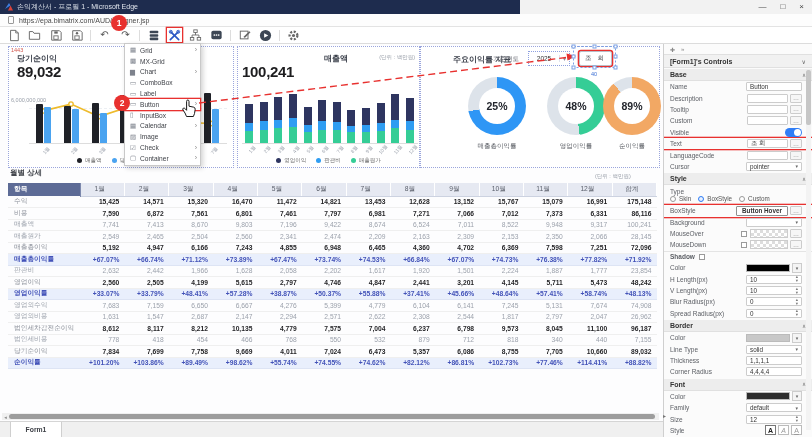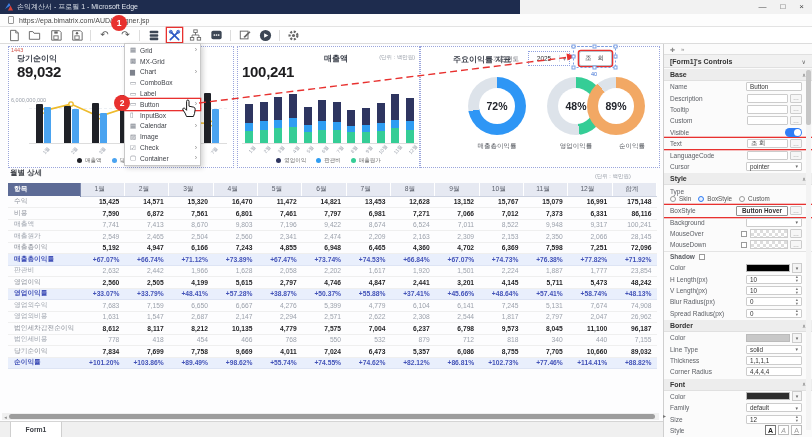--- a/index.html
+++ b/index.html
@@ -437,28 +437,28 @@
       <span class="w-title" style="left:32px;top:7px;">주요이익률 지표</span>
       <span class="kpi-label" style="left:72px;top:8px;">기준연도</span>
       <div class="combo" style="left:107px;top:4px;width:42px;height:15px;">
         <span class="cv">2025</span>
         <span class="ca">▾</span>
       </div>
       <button class="btn-search hl" style="left:158px;top:4px;width:33px;height:15px;">조 회</button>
       <span class="size-hint" style="left:170px;top:24px;">40</span>
       <div id="donuts">
           <div class="donut" style="left: 47px; top: 30px; width: 58px; height: 58px; background: conic-gradient(rgb(46, 150, 245) 0deg, rgb(46, 150, 245) 72%, rgb(221, 227, 234) 72%, rgb(221, 227, 234) 100%);">
-            <div class="hole">72%</div>
+            <div class="hole">25%</div>
           </div>
           <div class="donut-label" style="left: 36px; top: 95px;">매출총이익률</div>
           <div class="donut" style="left: 126px; top: 30px; width: 58px; height: 58px; background: conic-gradient(rgb(53, 205, 150) 0deg, rgb(53, 205, 150) 48%, rgb(221, 227, 234) 48%, rgb(221, 227, 234) 100%); text-decoration: underline;">
             <div class="hole">48%</div>
           </div>
           <div class="donut-label" style="left: 115px; top: 95px;">영업이익률</div>
-          <div class="donut" style="left: 166px; top: 30px; width: 58px; height: 58px; background: conic-gradient(rgb(242, 168, 100) 0deg, rgb(242, 168, 100) 89%, rgb(221, 227, 234) 89%, rgb(221, 227, 234) 100%);">
+          <div class="donut" style="left: 182px; top: 30px; width: 58px; height: 58px; background: conic-gradient(rgb(242, 168, 100) 0deg, rgb(242, 168, 100) 89%, rgb(221, 227, 234) 89%, rgb(221, 227, 234) 100%);">
             <div class="hole">89%</div>
           </div>
           <div class="donut-label" style="left: 171px; top: 95px;">순이익률</div>
         </div>
     </div>
 
     <span class="sec-title" style="left:10px;top:124px;">월별 상세</span>
     <span class="w-unit" style="left:595px;top:129px;">(단위 : 백만원)</span>
     <div id="tbl-wrap">
       <table>

